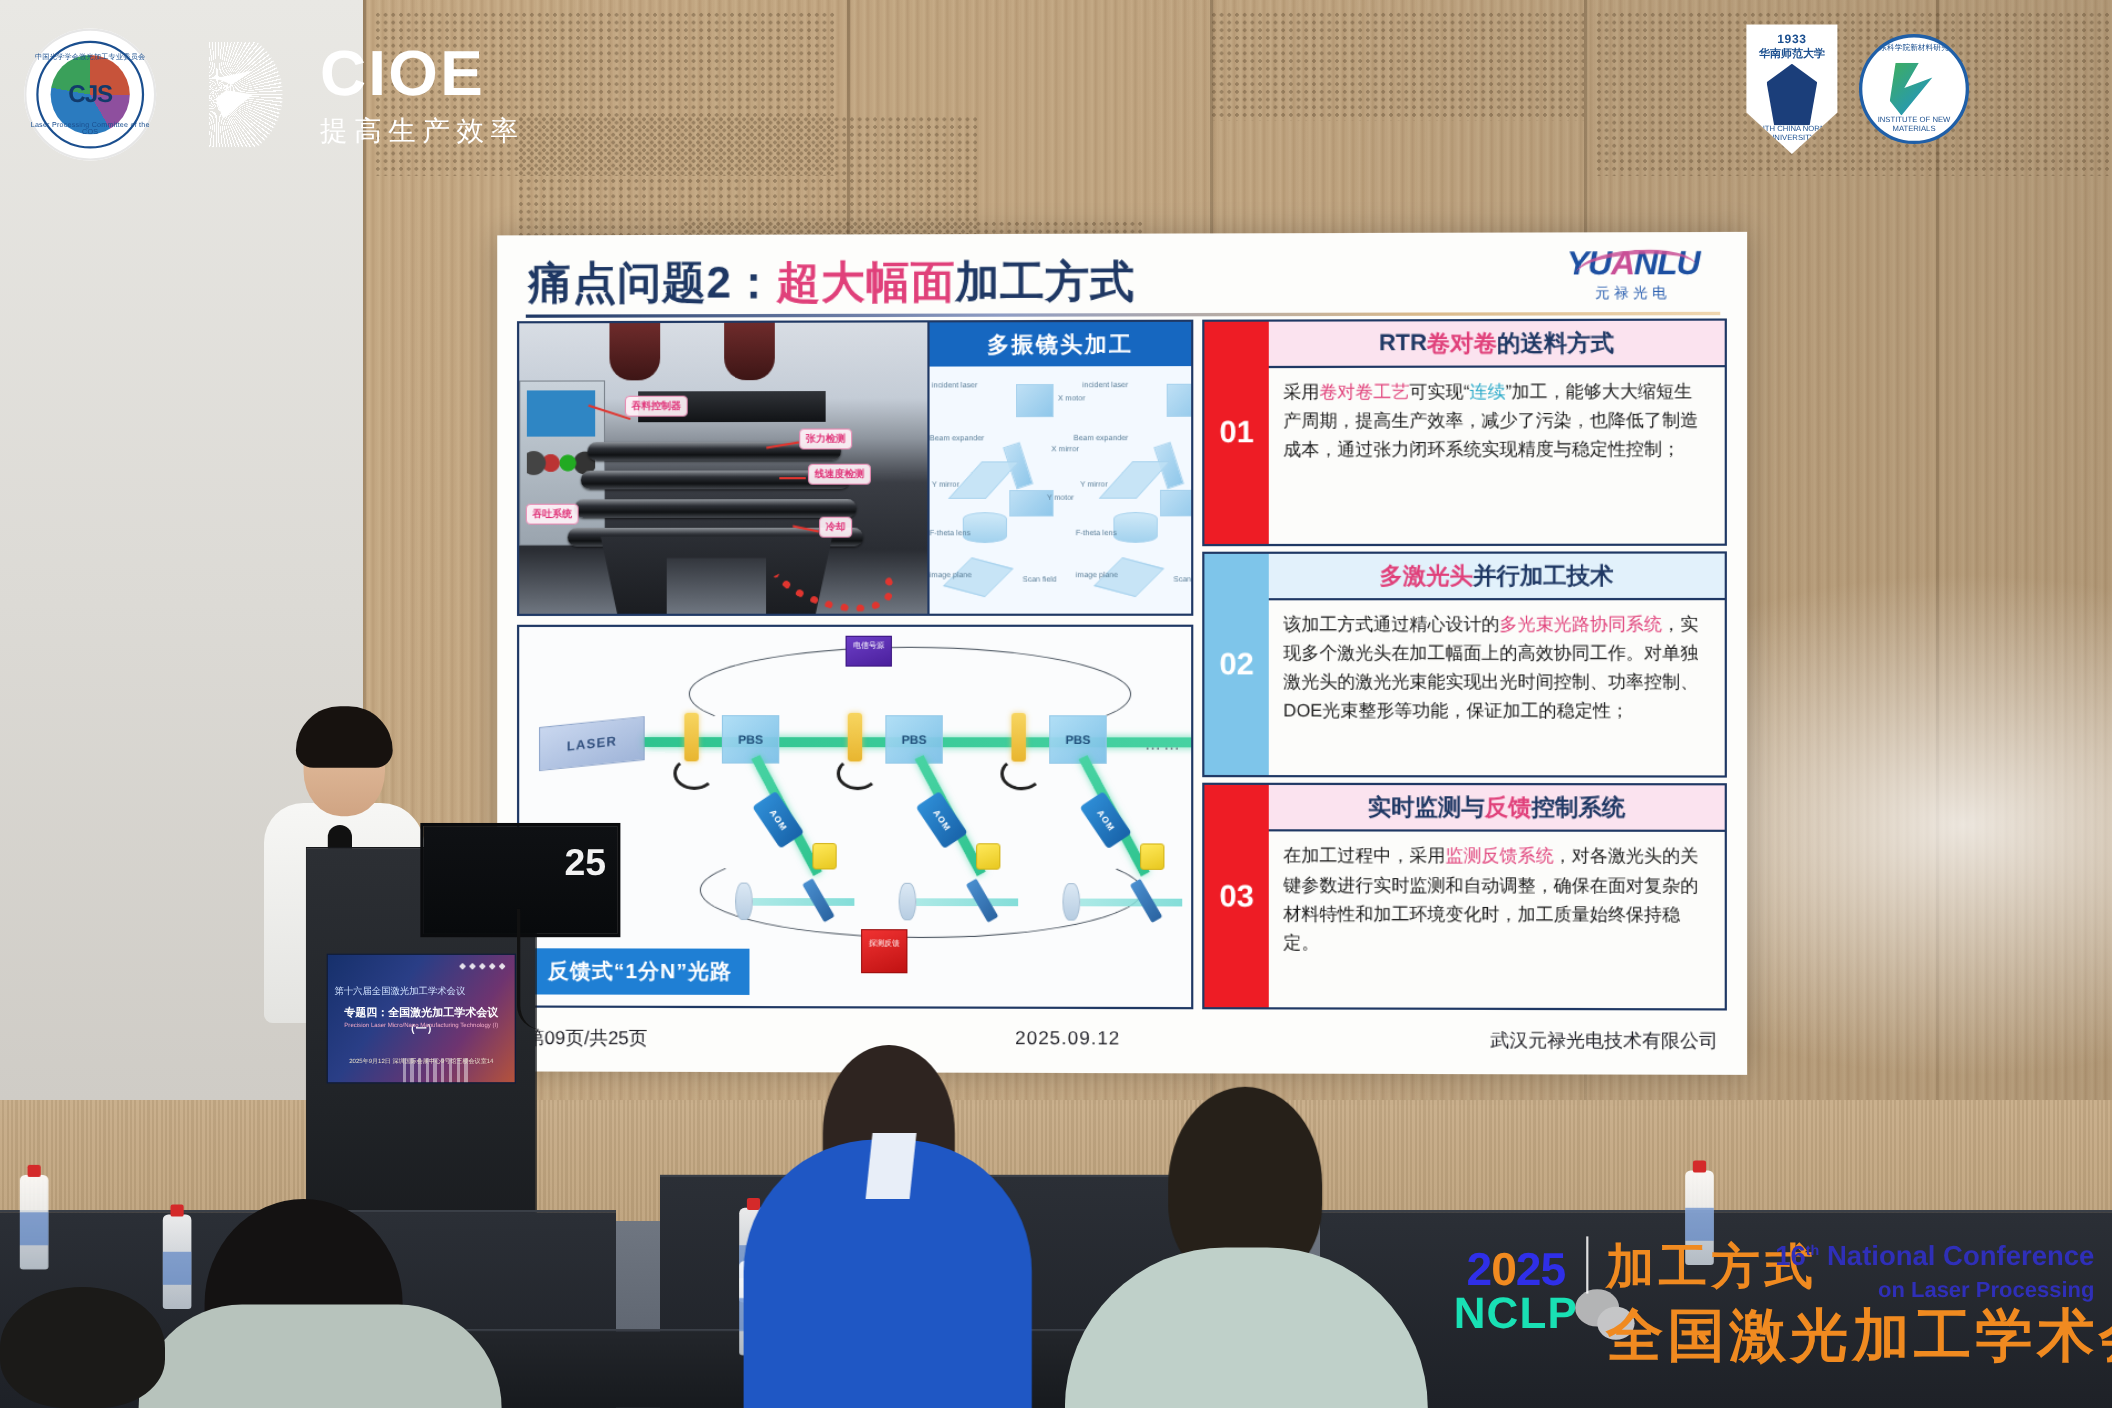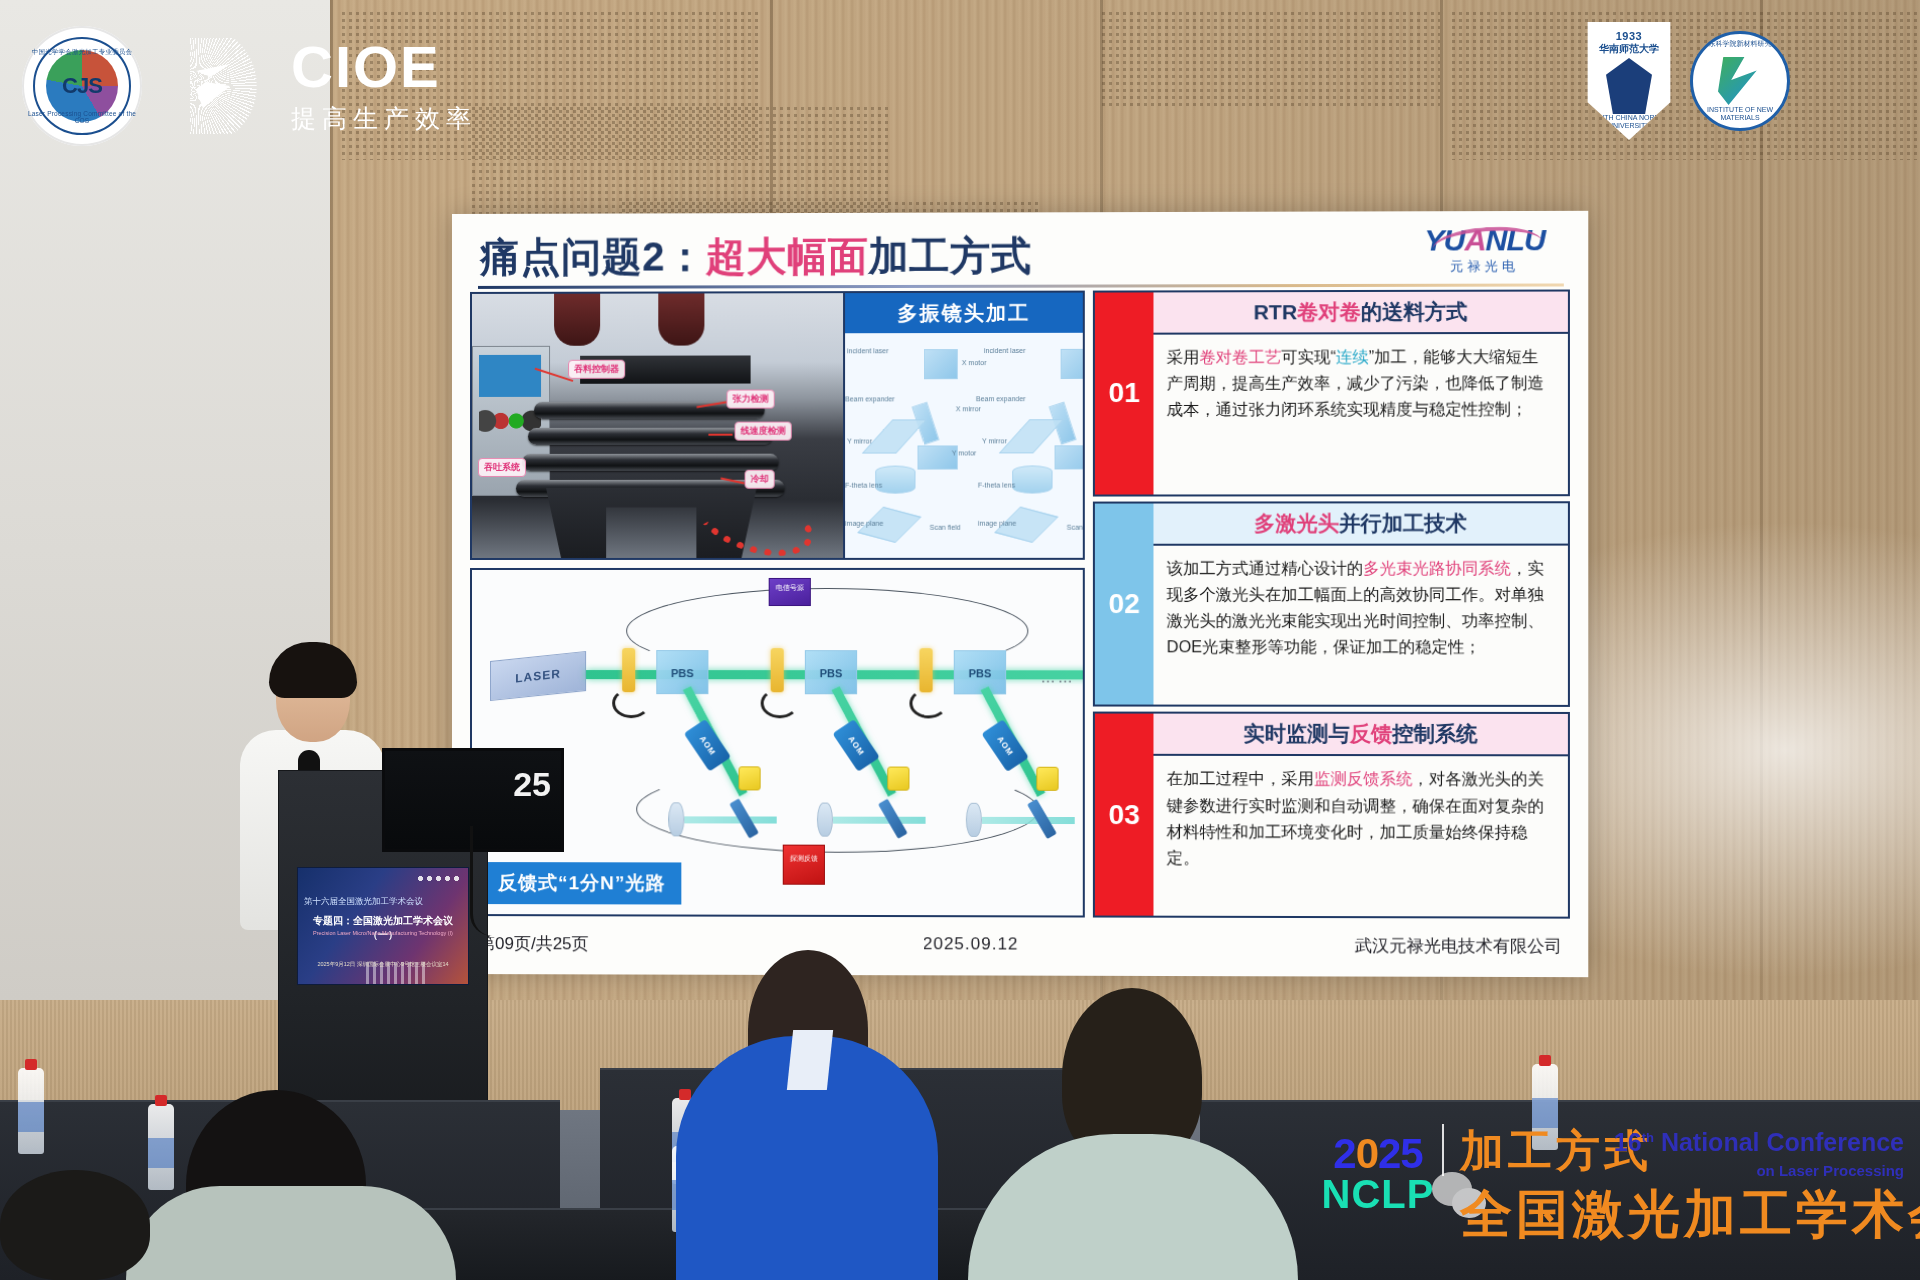--- a/index.html
+++ b/index.html
@@ -427,21 +427,21 @@
   }
   .wm-cn2 {
     position: absolute; left: 150px; top: 62px; font-size: 52px; font-weight: 700;
     color: #f08a20; letter-spacing: 4px; white-space: nowrap;
   }
   .wm-en1 {
     position: absolute; right: 6px; top: 10px; font-size: 25px; font-weight: 700; color: #2f2fb8;
     white-space: nowrap;
   }
   .wm-en1 sup { font-size: 13px; }
-  .wm-en2 { position: absolute; right: 6px; top: 44px; font-size: 15px; font-weight: 700; color: #2f2fb8; white-space:nowrap; }
+  .wm-en2 { position: absolute; right: 6px; top: 44px; font-size: 20px; font-weight: 700; color: #2f2fb8; white-space:nowrap; }
 </style>
 </head>
 <body>
 
 <div id="stage">
 
   <div class="wall-wood"></div>
   <div class="wall-left-white"></div>
   <div class="wall-seam" style="left:330px"></div>
   <div class="wall-seam" style="left:770px"></div>

